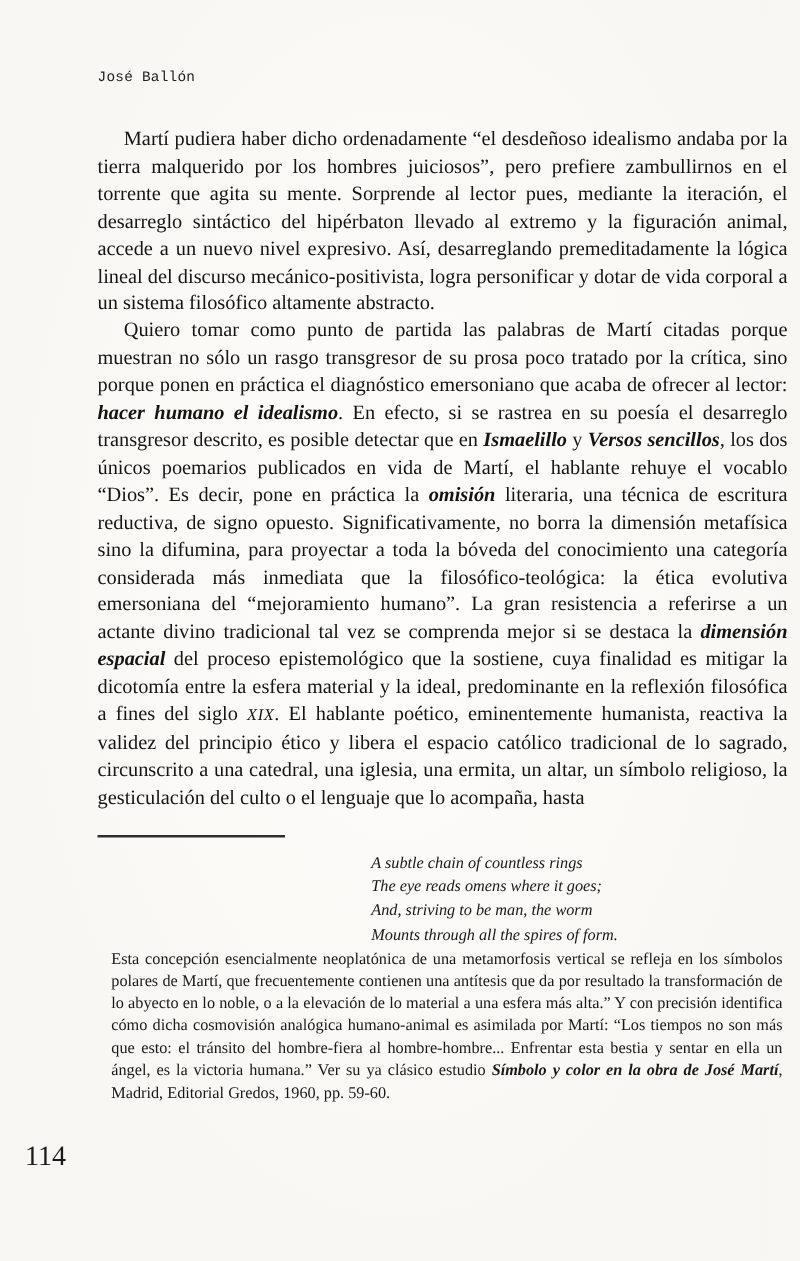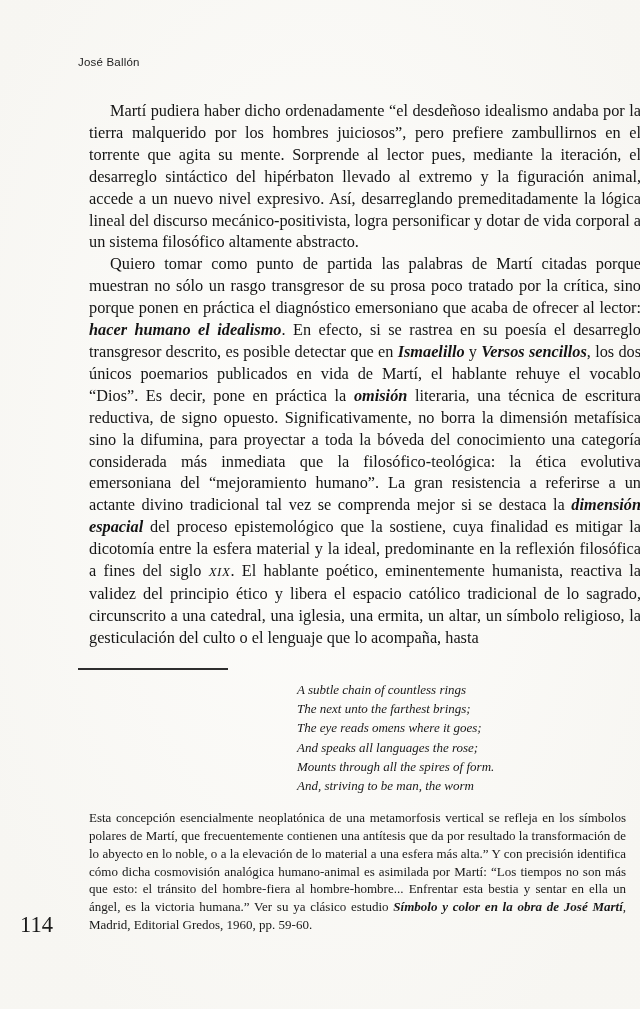--- a/index.html
+++ b/index.html
@@ -13,28 +13,28 @@
   }
   .page {
     position: absolute; inset: 0;
     background:
       radial-gradient(ellipse at 50% 45%, rgba(255,255,255,0.55), rgba(0,0,0,0.015) 85%),
       #fbfaf6;
   }
   .running-header {
     position: absolute;
     left: 78px; top: 56px;
-    font-family: Liberation Sans, sans-serif;
+    font-family: Liberation Mono, monospace;
     font-size: 11.5px;
     letter-spacing: 0.2px;
     color: #1c1c1c;
   }
   .body-text {
     position: absolute;
-    left: 89px; top: 100px;
+    left: 78px; top: 100px;
     width: 552px;
     font-size: 16.3px;
     line-height: 21.9px;
     text-align: justify;
     color: #141414;
   }
   .para { margin: 0; text-indent: 21px; }
   .footnote-rule {
     position: absolute;
     left: 78px; top: 668px;
@@ -45,21 +45,21 @@
     position: absolute;
     left: 89px; top: 679px;
     width: 537px;
     font-size: 13px;
     line-height: 17.8px;
     text-align: justify;
     color: #181818;
   }
   .fn-para { margin: 0; }
   .poem {
-    margin: 1px 0 14px 208px;
+    margin: 1px 0 1px 208px;
     font-style: italic;
     line-height: 19.2px;
     text-align: left;
   }
   .poem-line { white-space: nowrap; }
   .page-number {
     position: absolute;
     left: 20px; top: 912px;
     font-size: 22.5px;
     color: #1a1a1a;
@@ -77,24 +77,22 @@
   <div class="body-text">
     <p class="para"><span>Martí pudiera haber dicho ordenadamente “el desdeñoso idealismo andaba por la tierra malquerido por los hombres juiciosos”, pero prefiere zambullirnos en el torrente que agita su mente. Sorprende al lector pues, mediante la iteración, el desarreglo sintáctico del hipérbaton llevado al extremo y la figuración animal, accede a un nuevo nivel expresivo. Así, desarreglando premeditadamente la lógica lineal del discurso mecánico-positivista, logra personificar y dotar de vida corporal a un sistema filosófico altamente abstracto.</span></p>
     <p class="para"><span>Quiero tomar como punto de partida las palabras de Martí citadas porque muestran no sólo un rasgo transgresor de su prosa poco tratado por la crítica, sino porque ponen en práctica el diagnóstico emersoniano que acaba de ofrecer al lector: </span><span class="run-italic">hacer humano el idealismo</span><span>. En efecto, si se rastrea en su poesía el desarreglo transgresor descrito, es posible detectar que en </span><span class="run-italic">Ismaelillo</span><span> y </span><span class="run-italic">Versos sencillos</span><span>, los dos únicos poemarios publicados en vida de Martí, el hablante rehuye el vocablo “Dios”. Es decir, pone en práctica la </span><span class="run-italic">omisión</span><span> literaria, una técnica de escritura reductiva, de signo opuesto. Significativamente, no borra la dimensión metafísica sino la difumina, para proyectar a toda la bóveda del conocimiento una categoría considerada más inmediata que la filosófico-teológica: la ética evolutiva emersoniana del “mejoramiento humano”. La gran resistencia a referirse a un actante divino tradicional tal vez se comprenda mejor si se destaca la </span><span class="run-italic">dimensión espacial</span><span> del proceso epistemológico que la sostiene, cuya finalidad es mitigar la dicotomía entre la esfera material y la ideal, predominante en la reflexión filosófica a fines del siglo </span><span class="run-smallcaps">XIX</span><span>. El hablante poético, eminentemente humanista, reactiva la validez del principio ético y libera el espacio católico tradicional de lo sagrado, circunscrito a una catedral, una iglesia, una ermita, un altar, un símbolo religioso, la gesticulación del culto o el lenguaje que lo acompaña, hasta</span></p>
   </div>
 
   <div class="footnote-rule"></div>
 
   <div class="footnote">
     <div class="poem">
         <div class="poem-line">A subtle chain of countless rings</div>
-        <div class="poem-line">The next unto the farthest brings;</div>
         <div class="poem-line">The eye reads omens where it goes;</div>
-        <div class="poem-line">And speaks all languages the rose;</div>
+        <div class="poem-line">And, striving to be man, the worm</div>
         <div class="poem-line">Mounts through all the spires of form.</div>
-        <div class="poem-line">And, striving to be man, the worm</div>
       </div>
     <p class="fn-para"><span>Esta concepción esencialmente neoplatónica de una metamorfosis vertical se refleja en los símbolos polares de Martí, que frecuentemente contienen una antítesis que da por resultado la transformación de lo abyecto en lo noble, o a la elevación de lo material a una esfera más alta.” Y con precisión identifica cómo dicha cosmovisión analógica humano-animal es asimilada por Martí: “Los tiempos no son más que esto: el tránsito del hombre-fiera al hombre-hombre... Enfrentar esta bestia y sentar en ella un ángel, es la victoria humana.” Ver su ya clásico estudio </span><span class="run-italic">Símbolo y color en la obra de José Martí</span><span>, Madrid, Editorial Gredos, 1960, pp. 59-60.</span></p>
   </div>
 
   <div class="page-number">114</div>
 
 </div>
 
 </body></html>

